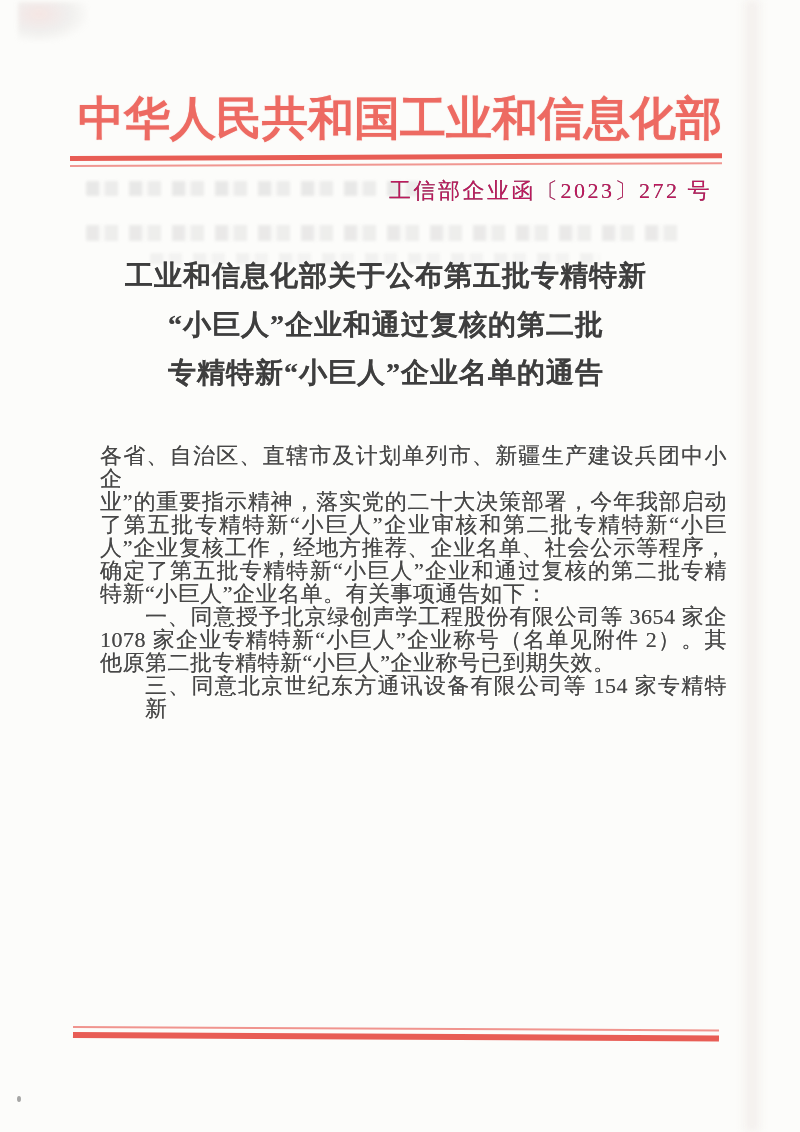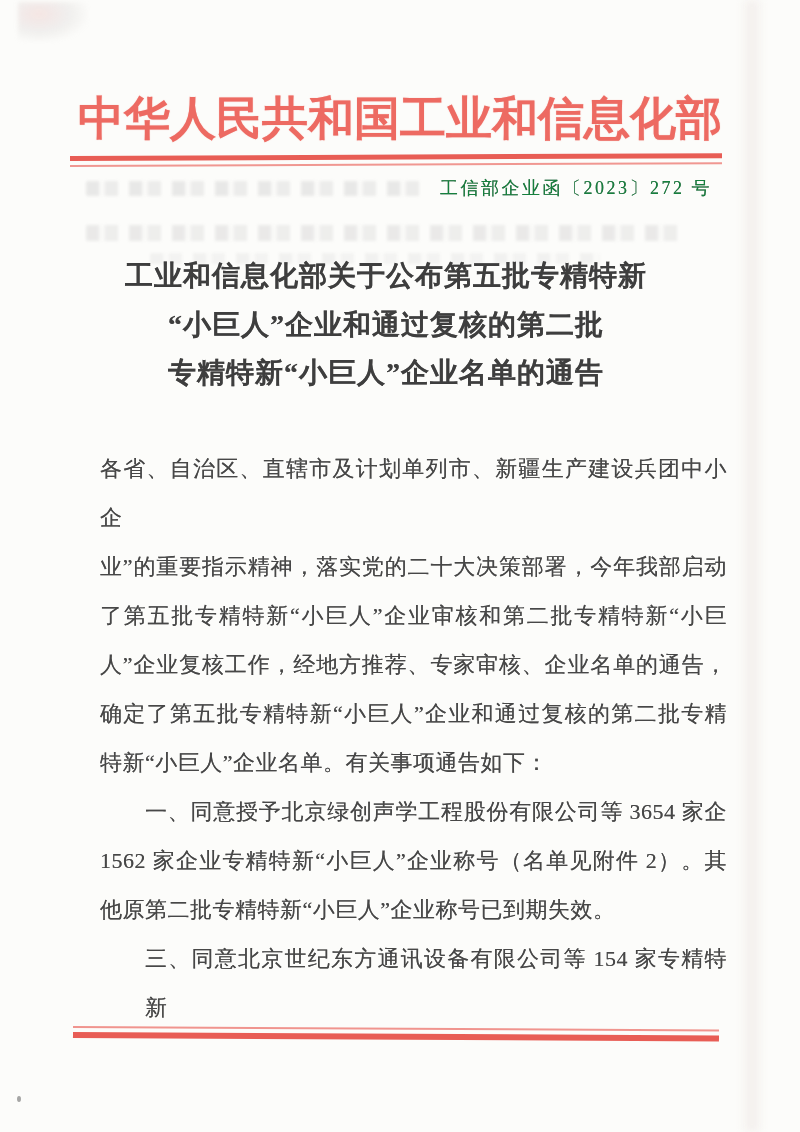--- a/index.html
+++ b/index.html
@@ -52,41 +52,41 @@
     white-space: nowrap;
   }
   .rule-top {
     position: absolute; left: 70px; top: 156px; width: 652px;
     transform: rotate(-0.25deg); transform-origin: left center;
   }
   .rule-top .rt-thick { height: 5px; background: #e85d55; }
   .rule-top .rt-thin  { height: 2px; background: #f09791; margin-top: 4px; }
   .doc-number {
     position: absolute; top: 176px; right: 88px;
-    font-size: 18px; color: #15803d; letter-spacing: 2.5px;
+    font-size: 22px; color: #be185d; letter-spacing: 2.5px;
     text-shadow: 0 0 0.4px rgba(74,74,74,0.8);
     white-space: nowrap;
   }
 
   
   .notice-title {
     position: absolute; top: 252px; left: -14px; width: 800px;
     text-align: center;
     font-size: 28px; font-weight: 700;
     line-height: 48.5px;
     color: #3e3e3e;
     letter-spacing: 1px;
     text-shadow: 0 0 0.5px rgba(62,62,62,0.7);
   }
 
   
   .body-text {
     position: absolute; left: 100px; top: 444px; width: 627px;
     font-size: 22px;
-    line-height: 49px;
+    line-height: 23px;
     color: #474747;
     letter-spacing: 0.5px;
     text-shadow: 0 0 0.4px rgba(71,71,71,0.75);
   }
   .body-line { text-align: justify; text-align-last: left; white-space: nowrap; }
   .body-line.fill { text-align-last: justify; white-space: normal; }
   .body-line.indent { padding-left: 45px; }
 
   
   .rule-bottom {
@@ -119,25 +119,25 @@
   <div class="notice-title">
     <div>工业和信息化部关于公布第五批专精特新</div>
     <div>“小巨人”企业和通过复核的第二批</div>
     <div>专精特新“小巨人”企业名单的通告</div>
   </div>
 
   <div class="body-text">
     <div class="body-line fill">各省、自治区、直辖市及计划单列市、新疆生产建设兵团中小企</div>
     <div class="body-line fill">业”的重要指示精神，落实党的二十大决策部署，今年我部启动</div>
     <div class="body-line fill">了第五批专精特新“小巨人”企业审核和第二批专精特新“小巨</div>
-    <div class="body-line fill">人”企业复核工作，经地方推荐、专家审核、企业名单的通告，</div>
+    <div class="body-line fill">人”企业复核工作，经地方推荐、企业名单、社会公示等程序，</div>
     <div class="body-line fill">确定了第五批专精特新“小巨人”企业和通过复核的第二批专精</div>
     <div class="body-line">特新“小巨人”企业名单。有关事项通告如下：</div>
     <div class="body-line indent fill">一、同意授予北京绿创声学工程股份有限公司等 3654 家企</div>
-    <div class="body-line fill">1562 家企业专精特新“小巨人”企业称号（名单见附件 2）。其</div>
+    <div class="body-line fill">1078 家企业专精特新“小巨人”企业称号（名单见附件 2）。其</div>
     <div class="body-line">他原第二批专精特新“小巨人”企业称号已到期失效。</div>
     <div class="body-line indent fill">三、同意北京世纪东方通讯设备有限公司等 154 家专精特新</div>
   </div>
 
   <div class="rule-bottom">
     <div class="rb-thin"></div>
     <div class="rb-thick"></div>
   </div>
 
   <div class="speck"></div>

